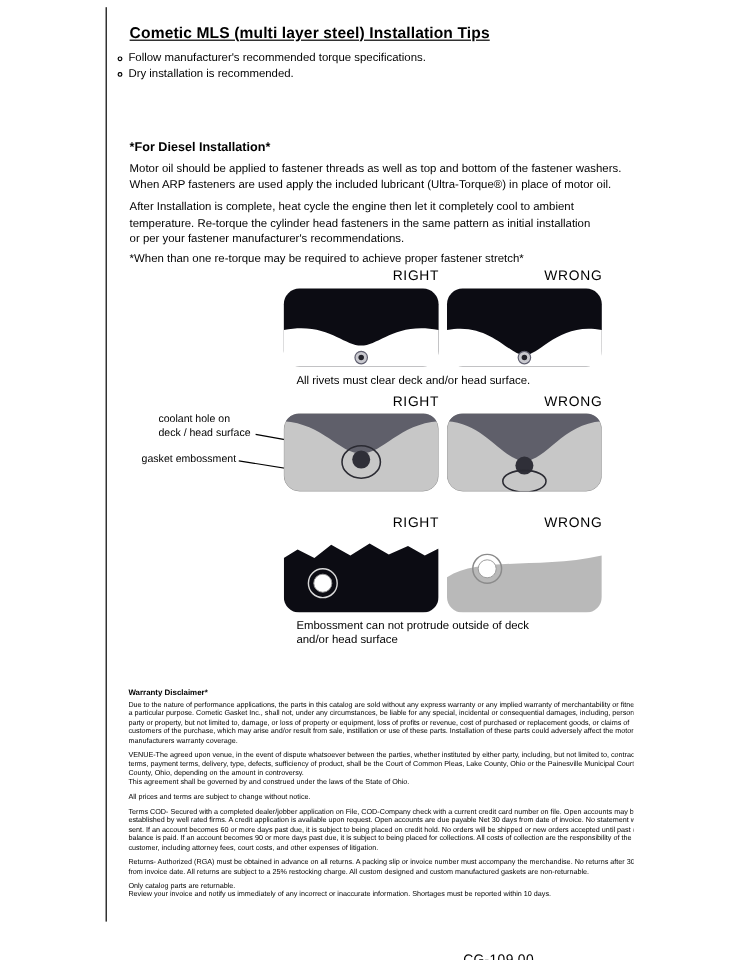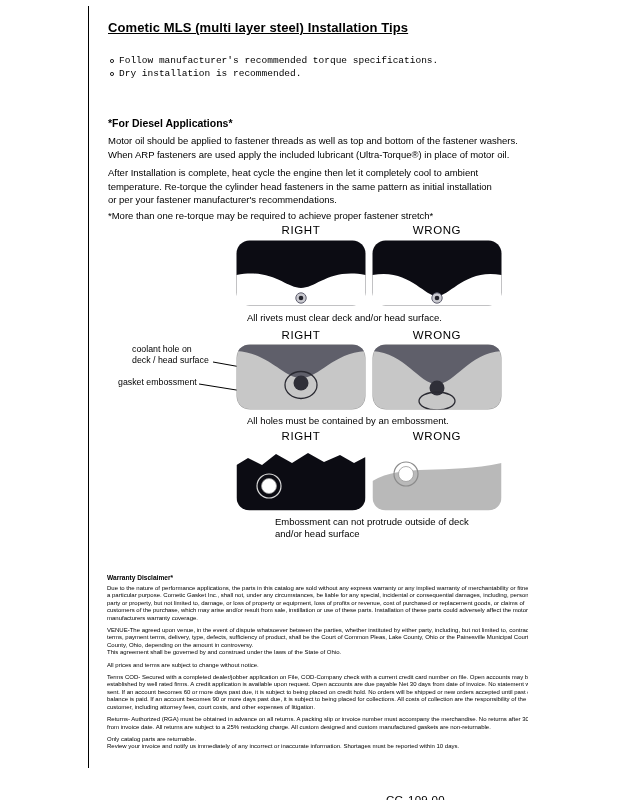--- a/index.html
+++ b/index.html
@@ -8,36 +8,36 @@
     font-family:"Liberation Sans","DejaVu Sans",sans-serif; color:#000;
     overflow:hidden;
   }
   .abs { position:absolute; }
   .vline { position:absolute; left:88px; top:6px; width:1.3px; height:762px; background:#000; }
 
   .page-title { left:108px; top:20px; font-size:13px; font-weight:bold;
     text-decoration:underline; letter-spacing:0.1px; }
 
   .tips-block { left:97px; top:43px; width:490px; }
-  .tips-list { list-style:none; margin:12px; padding:0; font-size:9.5px; line-height:12.8px;font-family:Liberation Mono, monospace; }
+  .tips-list { list-style:none; margin:0; padding:0; font-size:9.5px; line-height:12.8px; }
   .tips-list > li { position:relative; padding-left:10px; }
   .tips-list > li::before { content:""; position:absolute; left:1px; top:4.3px;
     width:3.6px; height:3.6px; border:1px solid #000; border-radius:50%; box-sizing:border-box; }
   .sub-list { list-style:none; margin:0; padding:0 0 0 15px; }
   .sub-list > li { position:relative; padding-left:9px; }
   .sub-list > li::before { content:""; position:absolute; left:0px; top:4.6px;
     width:3.6px; height:3.6px; background:#000; border-radius:50%; }
 
   .diesel-heading { left:108px; top:117px; font-size:10.5px; font-weight:bold; }
   .body-para { font-size:9.5px; line-height:13.5px; white-space:pre-line; }
   .p-oil   { left:108px; top:134px; width:450px; }
   .p-heat  { left:108px; top:166px; width:450px; }
   .p-retq  { left:108px; top:209px; width:450px; }
 
-  .dg-head { position:absolute; width:130px; text-align:center; font-size:11.5px; letter-spacing:0.6px; }
+  .dg-head { position:absolute; width:130px; text-align:right; font-size:11.5px; letter-spacing:0.6px; }
   .panel   { position:absolute; width:130px; height:66px; }
   .caption { position:absolute; left:247px; font-size:9.5px; white-space:pre-line; line-height:11.5px; }
 
   .ann { position:absolute; font-size:8.8px; line-height:10.5px; white-space:pre-line; }
   .ann-coolant { left:132px; top:344px; }
   .ann-emboss  { left:118px; top:377px;text-align:right; }
   .ann-lines   { left:95px; top:340px; width:210px; height:75px; }
 
   .warranty-heading { left:107px; top:574px; font-size:6.6px; font-weight:bold; }
   .warranty { left:107px; top:585px; width:438px; }
@@ -54,27 +54,27 @@
 
   <div class="abs page-title">Cometic MLS (multi layer steel) Installation Tips</div>
 
   <div class="abs tips-block">
     <ul class="tips-list">
       <li>Follow manufacturer's recommended torque specifications.</li>
       <li>Dry installation is recommended.</li>
     </ul>
   </div>
 
-  <div class="abs diesel-heading">*For Diesel Applications*</div>
+  <div class="abs diesel-heading">*For Diesel Installation*</div>
   <div class="abs body-para p-oil">Motor oil should be applied to fastener threads as well as top and bottom of the fastener washers.
 When ARP fasteners are used apply the included lubricant (Ultra-Torque®) in place of motor oil.</div>
   <div class="abs body-para p-heat">After Installation is complete, heat cycle the engine then let it completely cool to ambient
 temperature. Re-torque the cylinder head fasteners in the same pattern as initial installation
 or per your fastener manufacturer's recommendations.</div>
-  <div class="abs body-para p-retq">*More than one re-torque may be required to achieve proper fastener stretch*</div>
+  <div class="abs body-para p-retq">*When than one re-torque may be required to achieve proper fastener stretch*</div>
 
   <div class="dg-head" style="left:236px; top:224px;">RIGHT</div>
   <div class="dg-head" style="left:372px; top:224px;">WRONG</div>
 
   <svg class="panel" style="left:236px; top:240px;" viewBox="0 0 130 66">
     <rect x="0.5" y="0.5" width="129" height="65" rx="13" fill="#0c0c13"></rect>
     <path d="M0.5,35 C36,28 50,48 65,48 C80,48 94,28 129.5,35 L129.5,65.5 L0.5,65.5 Z" fill="#ffffff"></path>
     <circle cx="65" cy="58" r="5.2" fill="#c9c9cf" stroke="#606070" stroke-width="1"></circle>
     <circle cx="65" cy="58" r="2.3" fill="#23232b"></circle>
   </svg>
@@ -116,21 +116,20 @@
           <rect x="0.5" y="0.5" width="129" height="65" rx="13"></rect>
         </clipPath>
       </defs>
     <g clip-path="url(#clipR2b)">
       <rect x="0.5" y="0.5" width="129" height="65" rx="13" fill="#c7c7c7" stroke="#9a9a9a" stroke-width="0.8"></rect>
       <path d="M0.5,0.5 H129.5 V7 C97,9 83,40 65,40 C47,40 33,9 0.5,7 Z" fill="#5f5f6a"></path>
       <circle cx="65" cy="44" r="7.5" fill="#2f2f38"></circle>
       <ellipse cx="65" cy="57" rx="18" ry="9" fill="none" stroke="#2a2a32" stroke-width="1.3"></ellipse>
     </g>
   </svg>
-  <div class="caption" style="top:415px;">All holes must be contained by an embossment.</div>
 
   <div class="dg-head" style="left:236px; top:430px;">RIGHT</div>
   <div class="dg-head" style="left:372px; top:430px;">WRONG</div>
 
   <svg class="panel" style="left:236px; top:445px;" viewBox="0 0 130 66">
     <defs>
         <clipPath id="clipR3a">
           <rect x="0.5" y="0.5" width="129" height="65" rx="13"></rect>
         </clipPath>
       </defs>
@@ -145,21 +144,21 @@
         <clipPath id="clipR3b">
           <rect x="0.5" y="0.5" width="129" height="65" rx="13"></rect>
         </clipPath>
       </defs>
     <g clip-path="url(#clipR3b)">
       <path d="M0.5,36 C30,18 75,30 129.5,18 L129.5,65.5 L0.5,65.5 Z" fill="#b9b9b9"></path>
       <circle cx="34" cy="29" r="12" fill="none" stroke="#8b8b8b" stroke-width="1.2"></circle>
       <circle cx="34" cy="29" r="7.5" fill="#ffffff" stroke="#9a9a9a" stroke-width="0.8"></circle>
     </g>
   </svg>
-  <div class="caption" style="top:516px;margin-left:28px;">Embossment can not protrude outside of deck
+  <div class="caption" style="top:516px;">Embossment can not protrude outside of deck
 and/or head surface</div>
 
   <div class="abs warranty-heading">Warranty Disclaimer*</div>
   <div class="abs warranty">
     <p>Due to the nature of performance applications, the parts in this catalog are sold without any express warranty or any implied warranty of merchantability or fitness for a particular purpose.  Cometic Gasket Inc., shall not, under any circumstances, be liable for any special, incidental or consequential damages, including, person, party or property, but not limited to, damage, or loss of property or equipment, loss of profits or revenue, cost of purchased or replacement goods, or claims of customers of the purchase, which may arise and/or result from sale, instillation or use of these parts.  Installation of these parts could adversely affect the motor manufacturers warranty coverage.</p>
     <p>VENUE-The agreed upon venue, in the event of dispute whatsoever between the parties, whether instituted by either party, including, but not limited to, contract terms, payment terms, delivery, type, defects, sufficiency of product, shall be the Court of Common Pleas, Lake County, Ohio or the Painesville Municipal Court, Lake County, Ohio, depending on the amount in controversy.
 This agreement shall be governed by and construed under the laws of the State of Ohio.</p>
     <p>All prices and terms are subject to change without notice.</p>
     <p>Terms COD- Secured with a completed dealer/jobber application on File, COD-Company check with a current credit card number on file.  Open accounts may be established by well rated firms.  A credit application is available upon request.  Open accounts are due payable Net 30 days from date of invoice.  No statement will be sent.  If an account becomes 60 or more days past due, it is subject to being placed on credit hold.  No orders will be shipped or new orders accepted until past due balance is paid.  If an account becomes 90 or more days past due, it is subject to being placed for collections.  All costs of collection are the responsibility of the customer, including attorney fees, court costs, and other expenses of litigation.</p>
     <p>Returns- Authorized (RGA) must be obtained in advance on all returns.  A packing slip or invoice number must accompany the merchandise.  No returns after 30 days from invoice date.  All returns are subject to a 25% restocking charge.  All custom designed and custom manufactured gaskets are non-returnable.</p>

